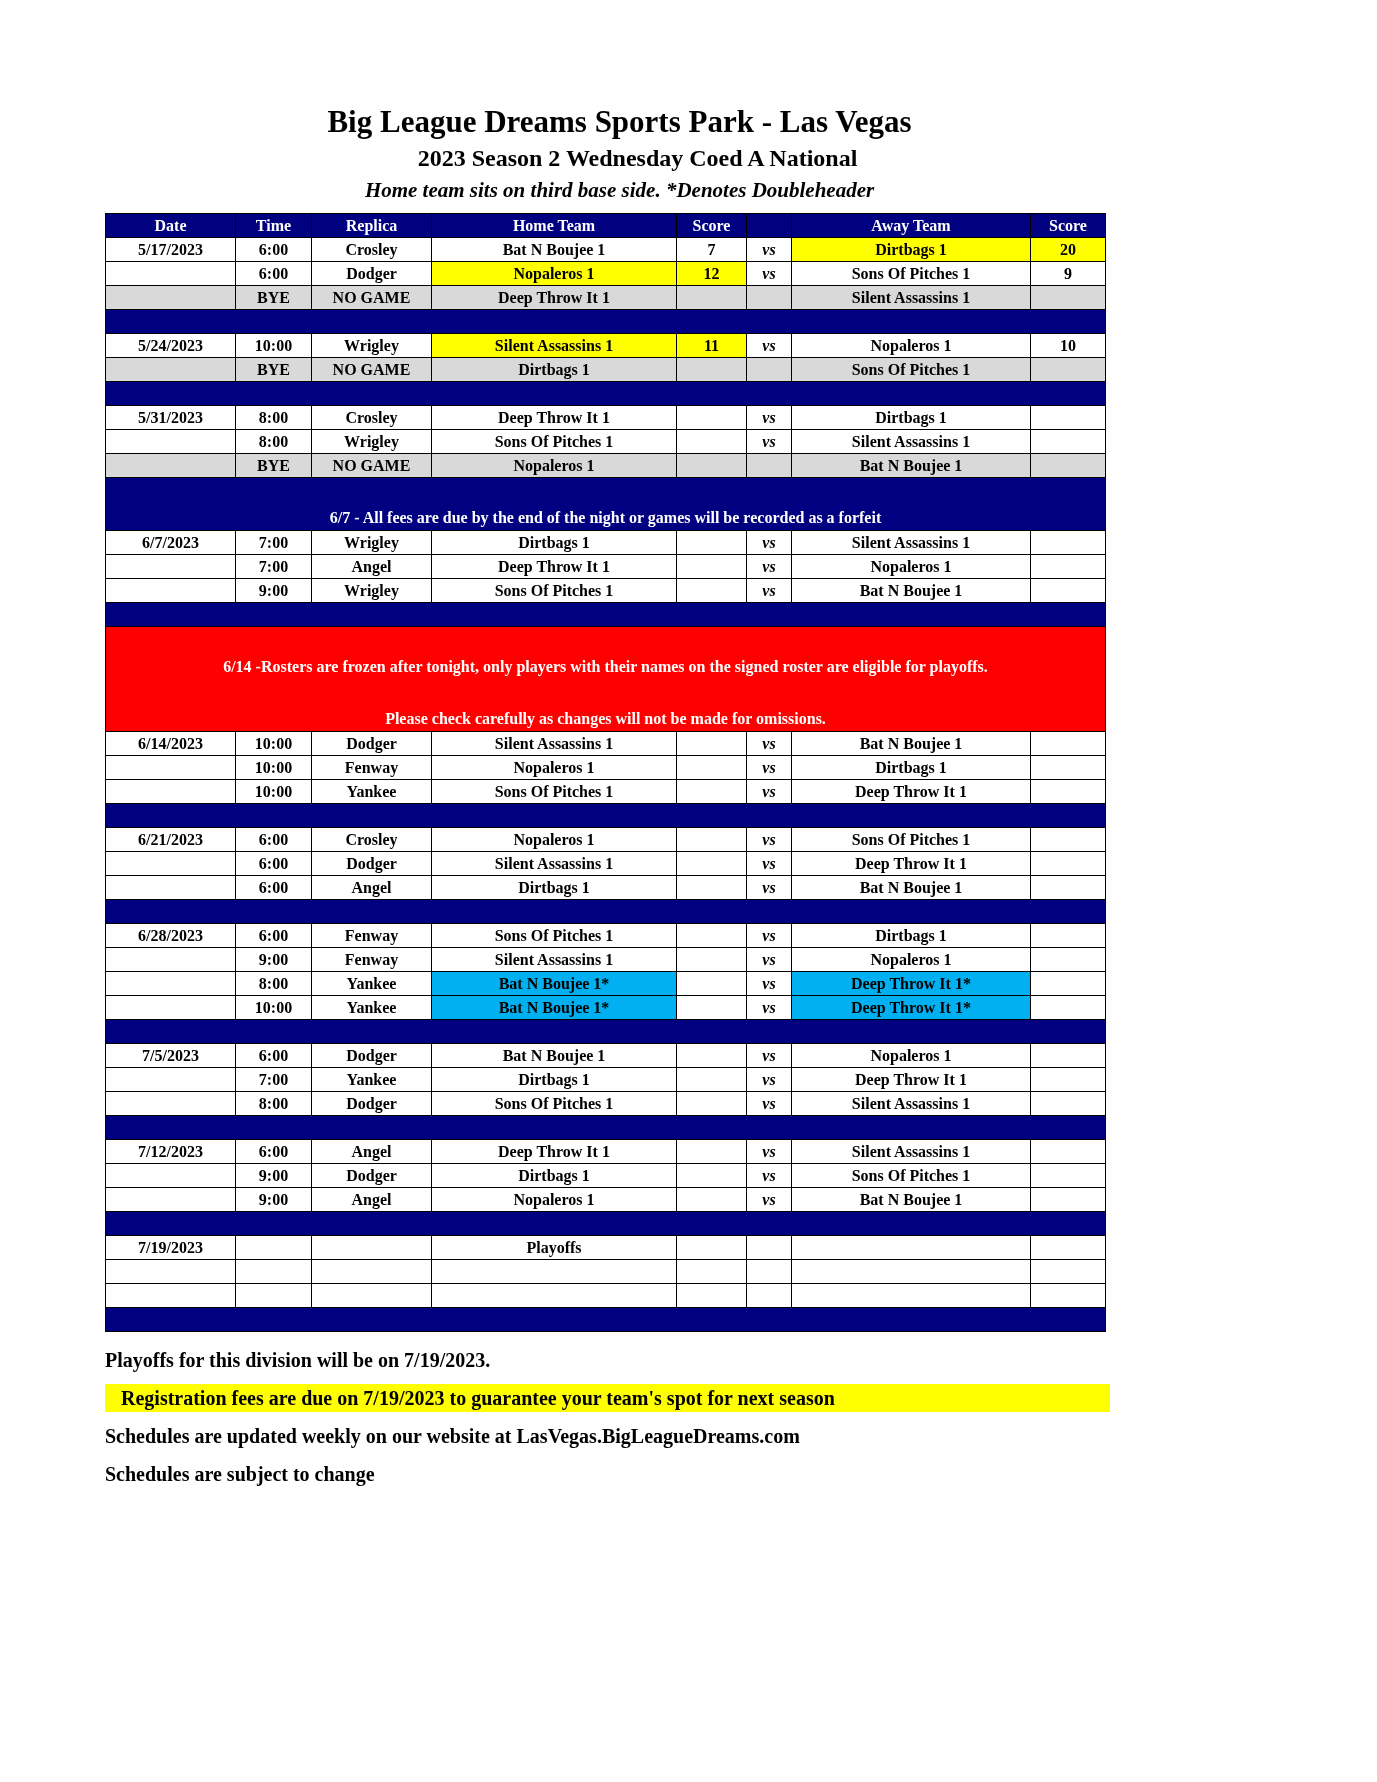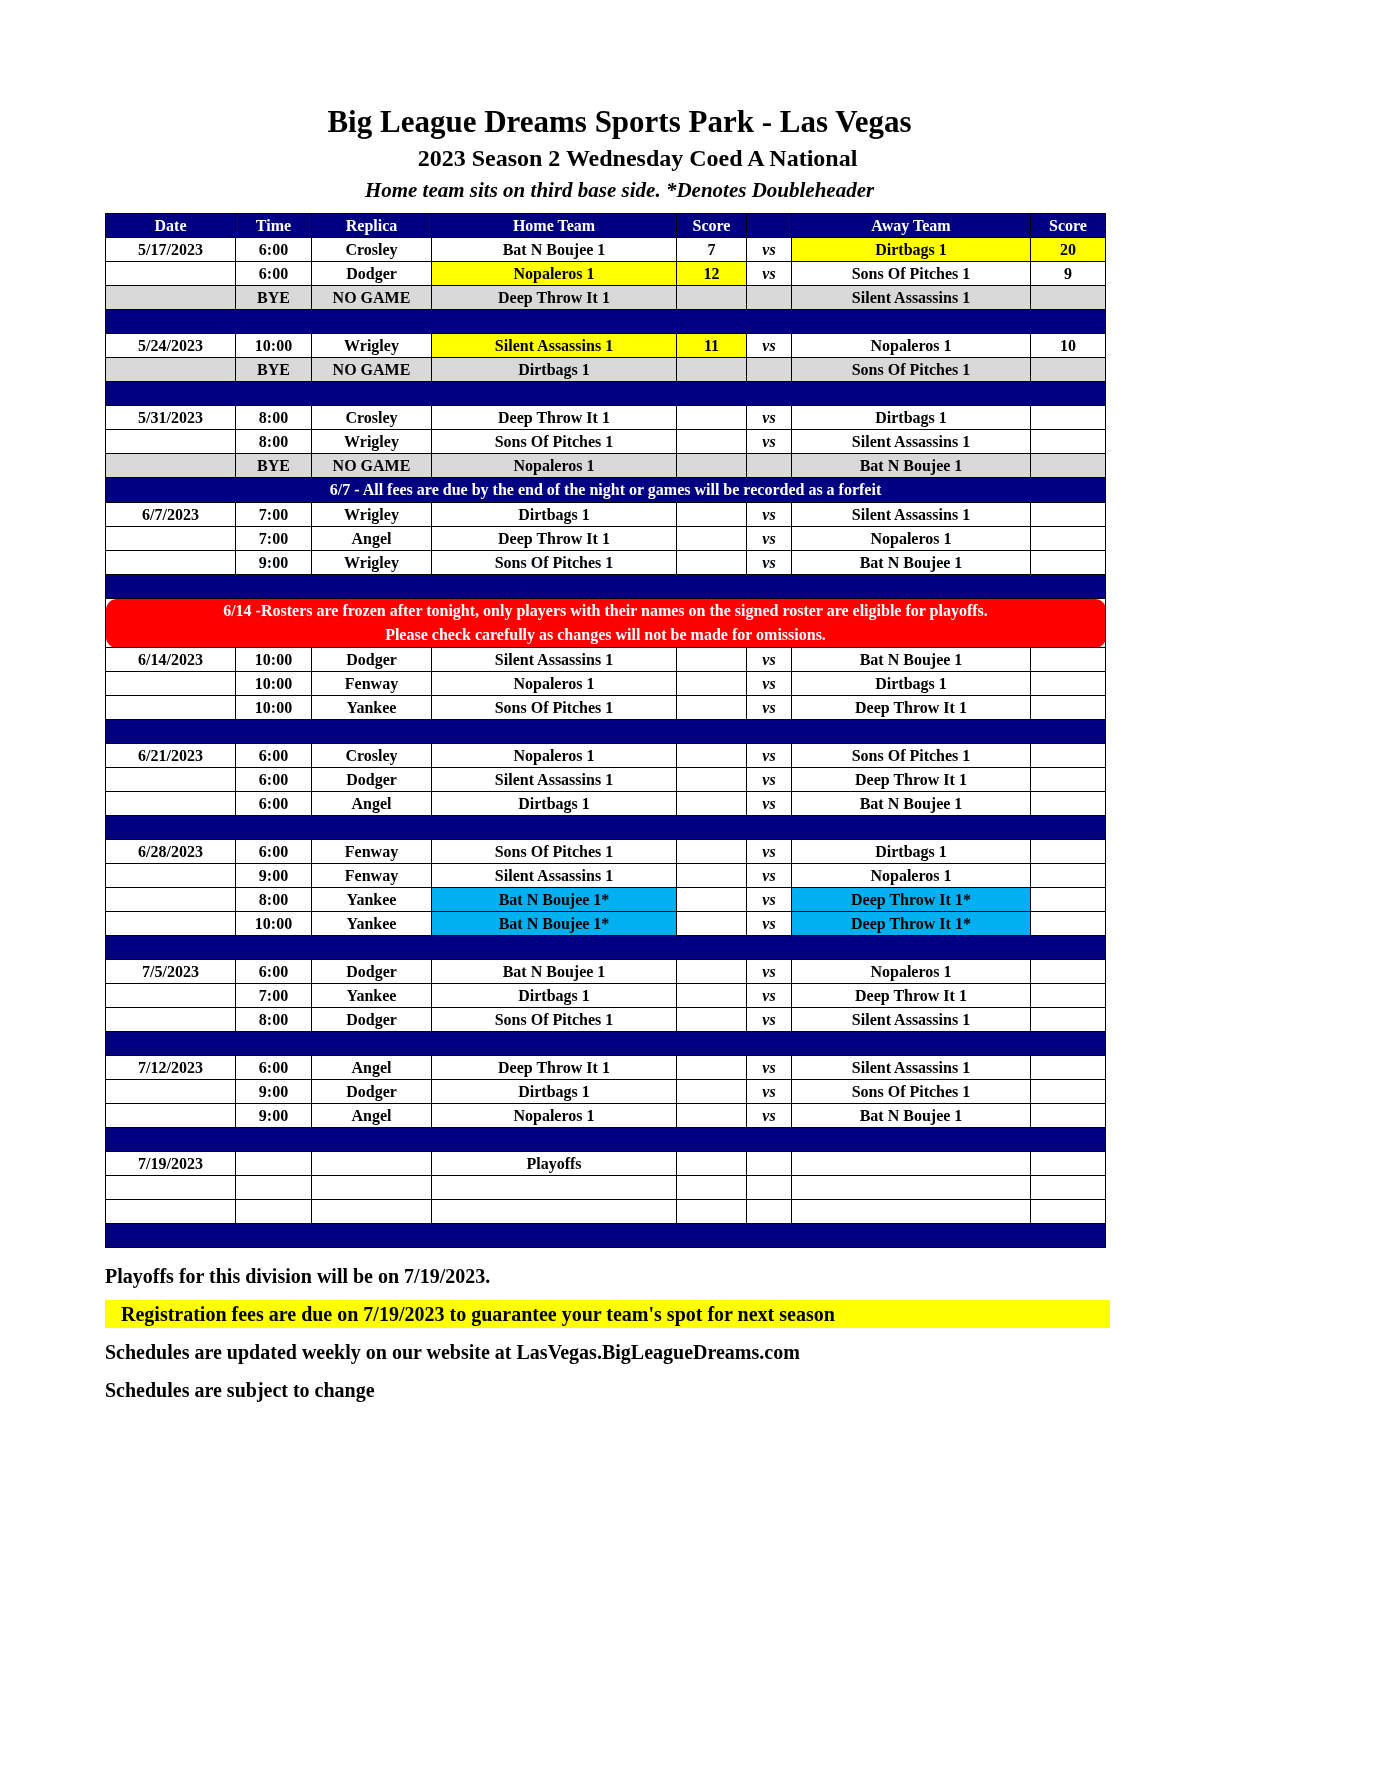--- a/index.html
+++ b/index.html
@@ -28,22 +28,22 @@
   .schedule th, .schedule td{
     border:1px solid #000;
     height:24px; padding:0 3px;
     font-weight:bold; font-size:16px; line-height:22px;
     text-align:center; overflow:hidden; white-space:nowrap;
   }
   .schedule th{ background:var(--navy); color:#fff; }
   tr.sep td{ background:var(--navy); }
   tr.bye td{ background:var(--grey); }
   tr.notice-navy td{ background:var(--navy); color:#fff; }
-  tr.notice-red td{ background:var(--red); color:#fff;border-radius:11px; }
-  tr.notice-red td div, tr.notice-navy td div{ line-height:24px; }
+  tr.notice-red td{ background:var(--red); color:#fff; }
+  tr.notice-red td div, tr.notice-navy td div{ line-height:24px;margin-top:28px; }
   td.vs-cell{ font-style:italic; }
   td.hl-yellow{ background:var(--yellow); }
   td.hl-cyan{ background:var(--cyan);margin-top:31px; }
 
   .footer{ margin:14px 0 0 105px; width:1005px; }
   .footer-line{ font-weight:bold; font-size:20px; line-height:28px; margin-top:10px; }
   .footer-line.hl{ background:var(--yellow); padding-left:16px; }
 </style>
 </head>
 <body>

